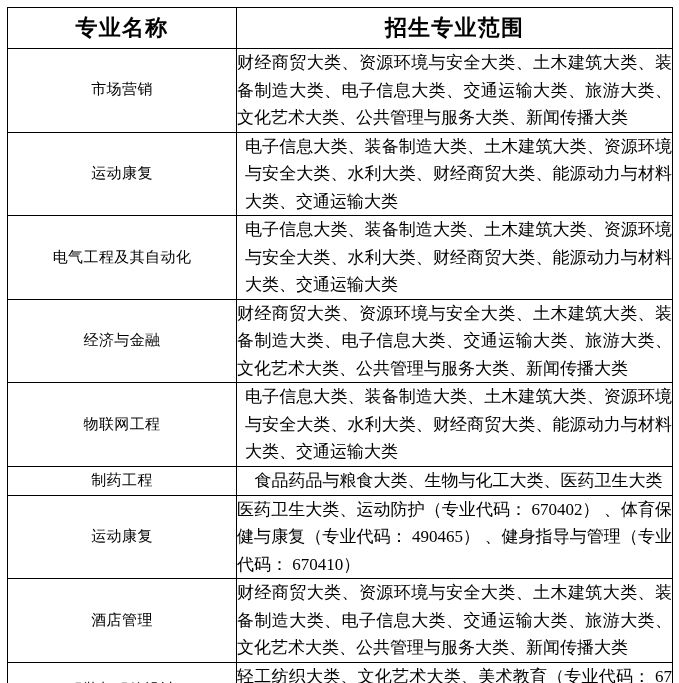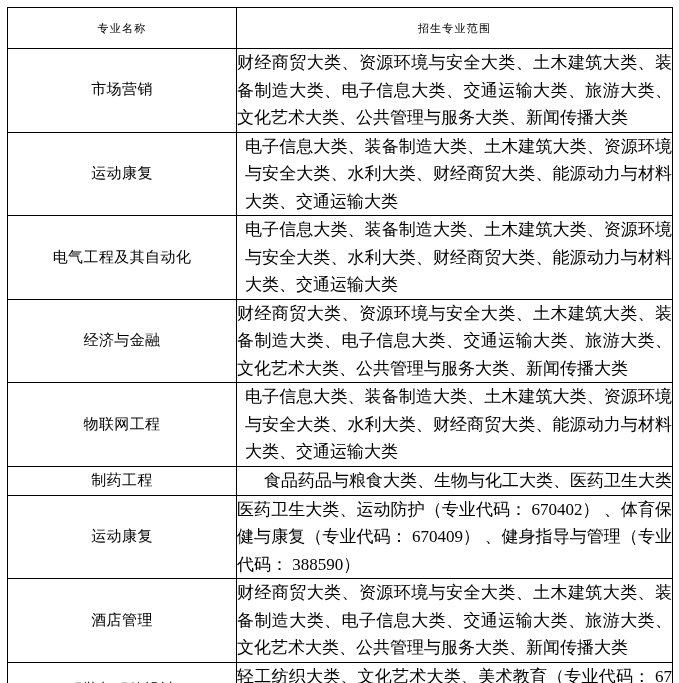--- a/index.html
+++ b/index.html
@@ -42,22 +42,22 @@
   table.major-table td {
     border: 1px solid #000000;
     padding: 0;
     vertical-align: middle;
     background: #ffffff;
   }
 
   
   thead th {
     height: 40px;
-    font-weight: normal;
-    font-size: 11px;
+    font-weight: bold;
+    font-size: 22px;
     letter-spacing: 1.2px;
     font-family: "Liberation Serif", "DejaVu Serif", serif;
   }
 
   
   td.cell-name {
     font-size: 15px;
     letter-spacing: 0.4px;
     padding: 4px 10px 4px 11px;
     line-height: 1.45;
@@ -73,21 +73,21 @@
     padding: 5px 6px 5px 8px;
     text-align: justify;
     text-justify: inter-ideograph;
     vertical-align: middle;
     word-break: break-all;
   }
   td.cell-scope.indent-start {
     padding-left: 8px;
   }
   td.cell-scope.single-line {
-    text-align: right;
+    text-align: center;
     padding-left: 8px;
   }
   .scope-text {
     display: block;
   }
 </style>
 </head>
 <body>
 
 <div class="page">
@@ -136,21 +136,21 @@
         </tr>
         <tr>
           <td class="cell-name">制药工程</td>
           <td class="cell-scope single-line">
             <span class="scope-text">食品药品与粮食大类、生物与化工大类、医药卫生大类</span>
           </td>
         </tr>
         <tr>
           <td class="cell-name">运动康复</td>
           <td class="cell-scope">
-            <span class="scope-text">医药卫生大类、运动防护（专业代码： 670402） 、体育保健与康复（专业代码： 670409） 、健身指导与管理（专业代码： 388590）</span>
+            <span class="scope-text">医药卫生大类、运动防护（专业代码： 670402） 、体育保健与康复（专业代码： 490465） 、健身指导与管理（专业代码： 670410）</span>
           </td>
         </tr>
         <tr>
           <td class="cell-name">酒店管理</td>
           <td class="cell-scope">
             <span class="scope-text">财经商贸大类、资源环境与安全大类、土木建筑大类、装备制造大类、电子信息大类、交通运输大类、旅游大类、文化艺术大类、公共管理与服务大类、新闻传播大类</span>
           </td>
         </tr>
         <tr>
           <td class="cell-name">服装与服饰设计</td>

